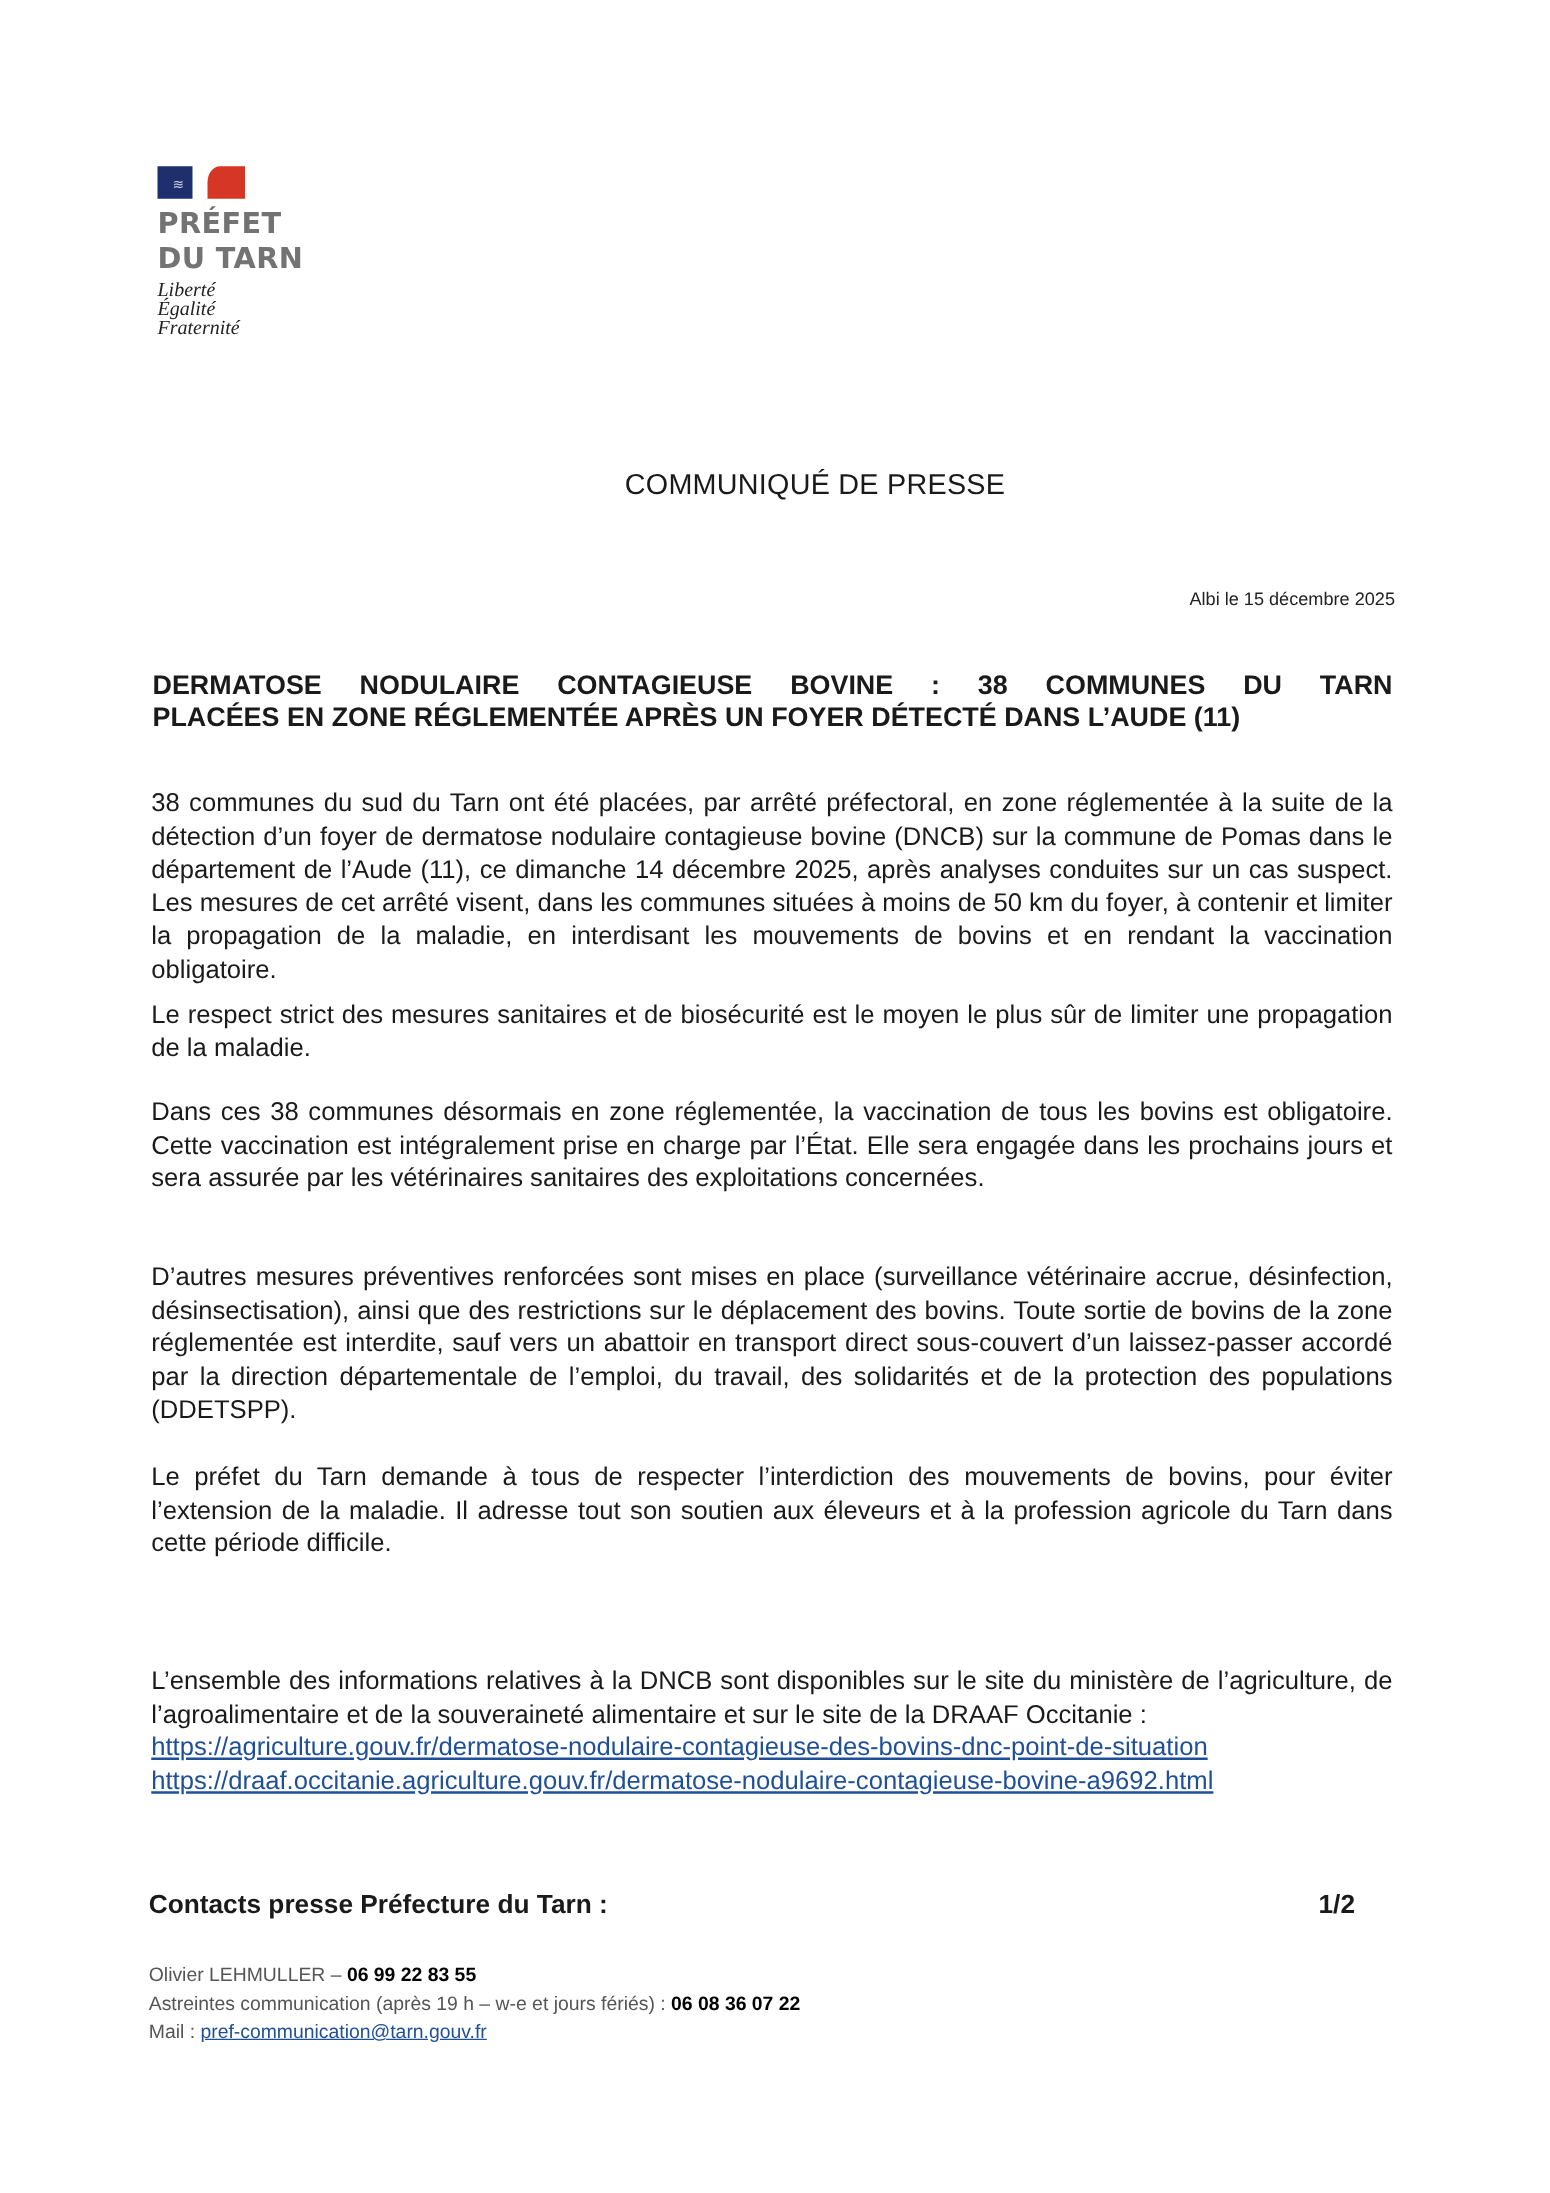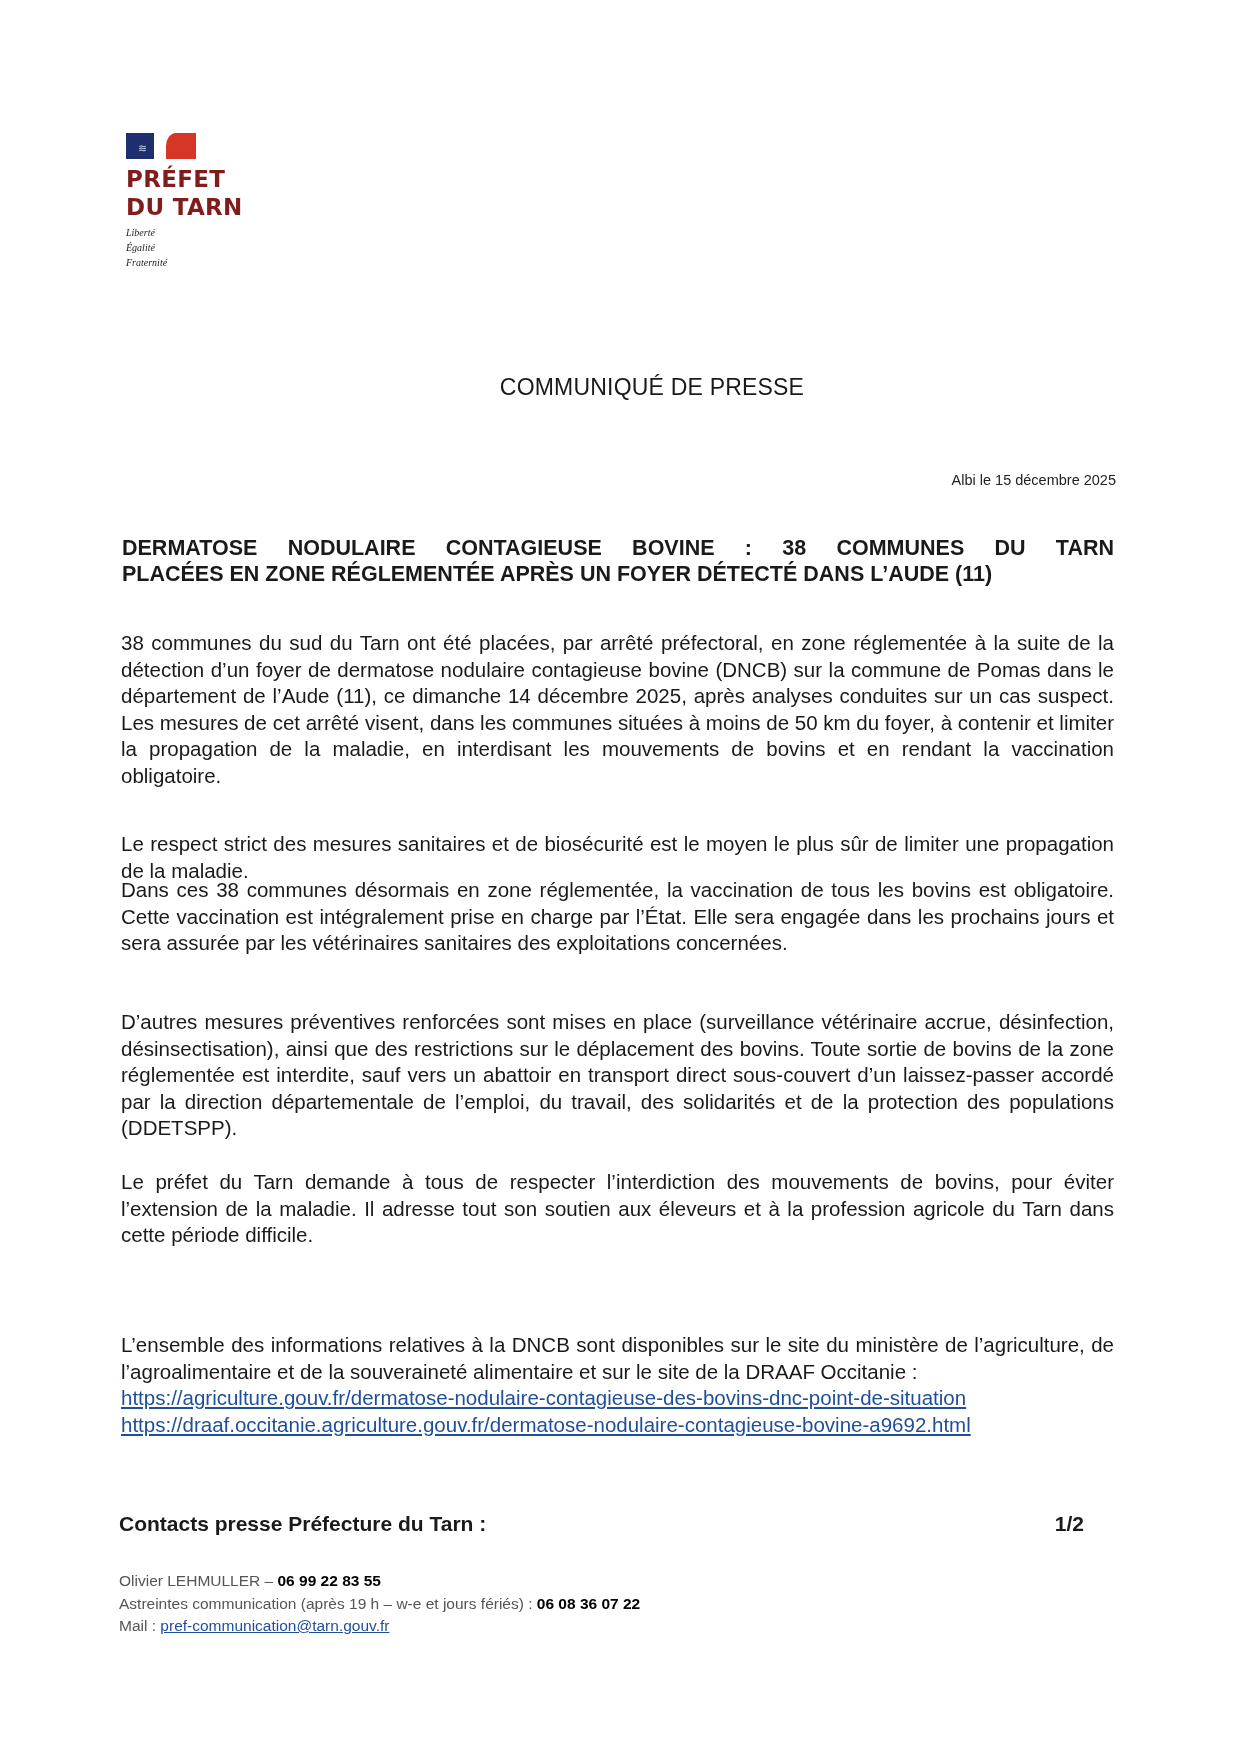--- a/index.html
+++ b/index.html
@@ -5,32 +5,32 @@
   html, body { margin: 0; padding: 0; background: #ffffff; }
   body { width: 1240px; height: 1754px; position: relative; overflow: hidden;
          font-family: "Liberation Sans", sans-serif; color: #1a1a1a; }
   .page { position: absolute; left: 0; top: 0; width: 1240px; height: 1754px; background: #fff; }
 
   .logo { position: absolute; left: 126px; top: 133px; }
   .flag { position: relative; width: 70px; height: 26px; }
   .flag .blue { position: absolute; left: 0; top: 0; width: 28px; height: 26px; background: #1f2f6e; }
   .flag .marianne { position: absolute; left: 12px; top: 9px; width: 14px; height: 12px; color: #c9d0e8; font-size: 11px; line-height: 12px; }
   .flag .red { position: absolute; left: 40px; top: 0; width: 30px; height: 26px; background: #d63626; border-top-left-radius: 10px 13px; }
-  .logo-title { margin-top: 6px; font-family: "DejaVu Sans", sans-serif; font-weight: bold; font-size: 23px; line-height: 28px; color: #7f1d1d; letter-spacing: 0.3px; }
-  .motto { margin-top: 4px; font-family: "Liberation Serif", serif; font-style: italic; font-size: 10px; line-height: 15px; color: #222; }
+  .logo-title { margin-top: 6px; font-family: "DejaVu Sans", sans-serif; font-weight: bold; font-size: 23px; line-height: 28px; color: #737373; letter-spacing: 0.3px; }
+  .motto { margin-top: 4px; font-family: "Liberation Serif", serif; font-style: italic; font-size: 16px; line-height: 15px; color: #222; }
 
   .press-title { position: absolute; left: 0; width: 1240px; top: 374px; text-align: center; font-size: 23px; color: #1a1a1a; letter-spacing: 0.2px; padding-left: 32px; }
   .date { position: absolute; right: 124px; top: 472px; font-size: 14.5px; color: #222; }
 
   .headline { position: absolute; left: 122px; width: 992px; top: 535px; font-family: "Liberation Sans", sans-serif; font-weight: bold; font-size: 21.5px; line-height: 26px; text-align: justify; text-align-last: left; color: #1a1a1a; }
   .headline .l1 { text-align: justify; text-align-last: justify; display: block; }
 
   .body-text { position: absolute; left: 121px; width: 993px; font-size: 20.5px; line-height: 26.5px; text-align: justify; color: #1a1a1a; }
   .p1 { top: 616px; margin-top: 14px; }
-  .p2 { top: 799px; margin-top: 32px; }
+  .p2 { top: 799px; }
   .p3 { top: 877px; }
   .p4 { top: 1009px; }
   .p5 { top: 1169px; }
   .p6 { top: 1332px; }
   .link { color: #1f4f99; text-decoration: underline; display: block; text-align: left; }
 
   .contacts { position: absolute; left: 119px; width: 965px; top: 1512px; font-weight: bold; font-size: 21px; }
   .contacts .page-num { position: absolute; right: 0; top: 0; }
   .contact-lines { position: absolute; left: 119px; top: 1570px; font-size: 15.5px; line-height: 22.5px; color: #555; }
   .contact-lines .b { font-weight: bold; color: #000000; }

